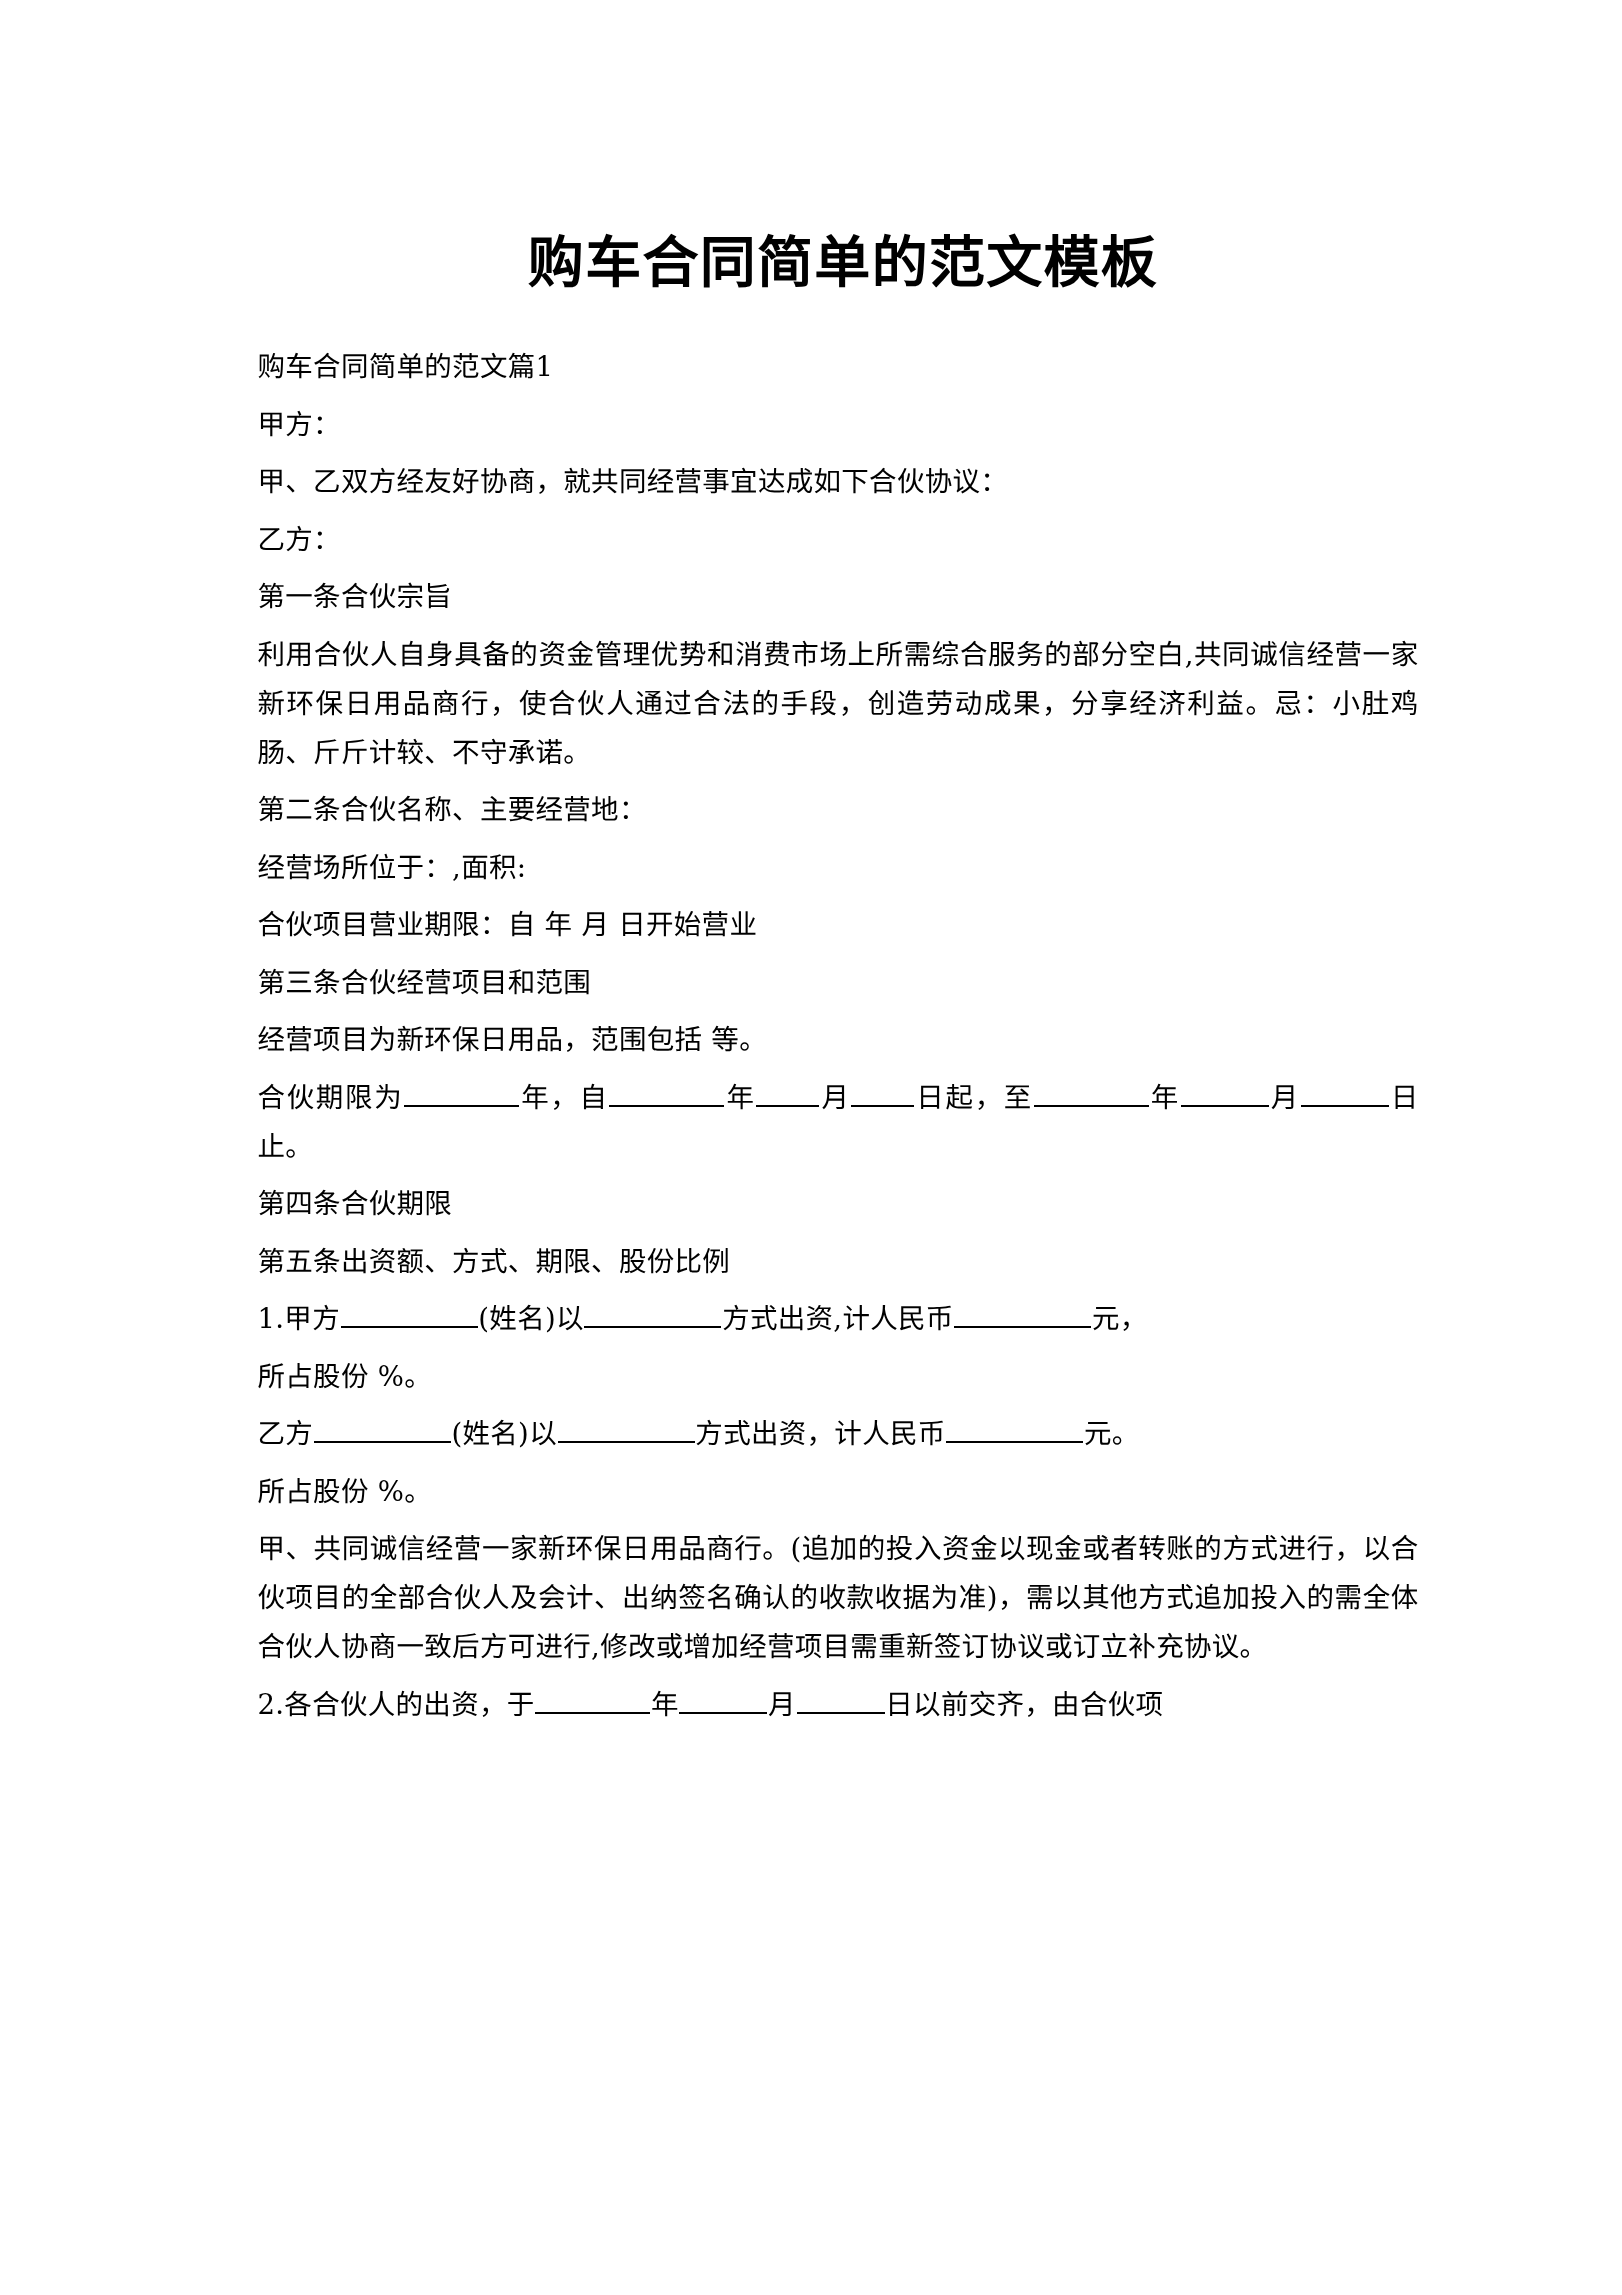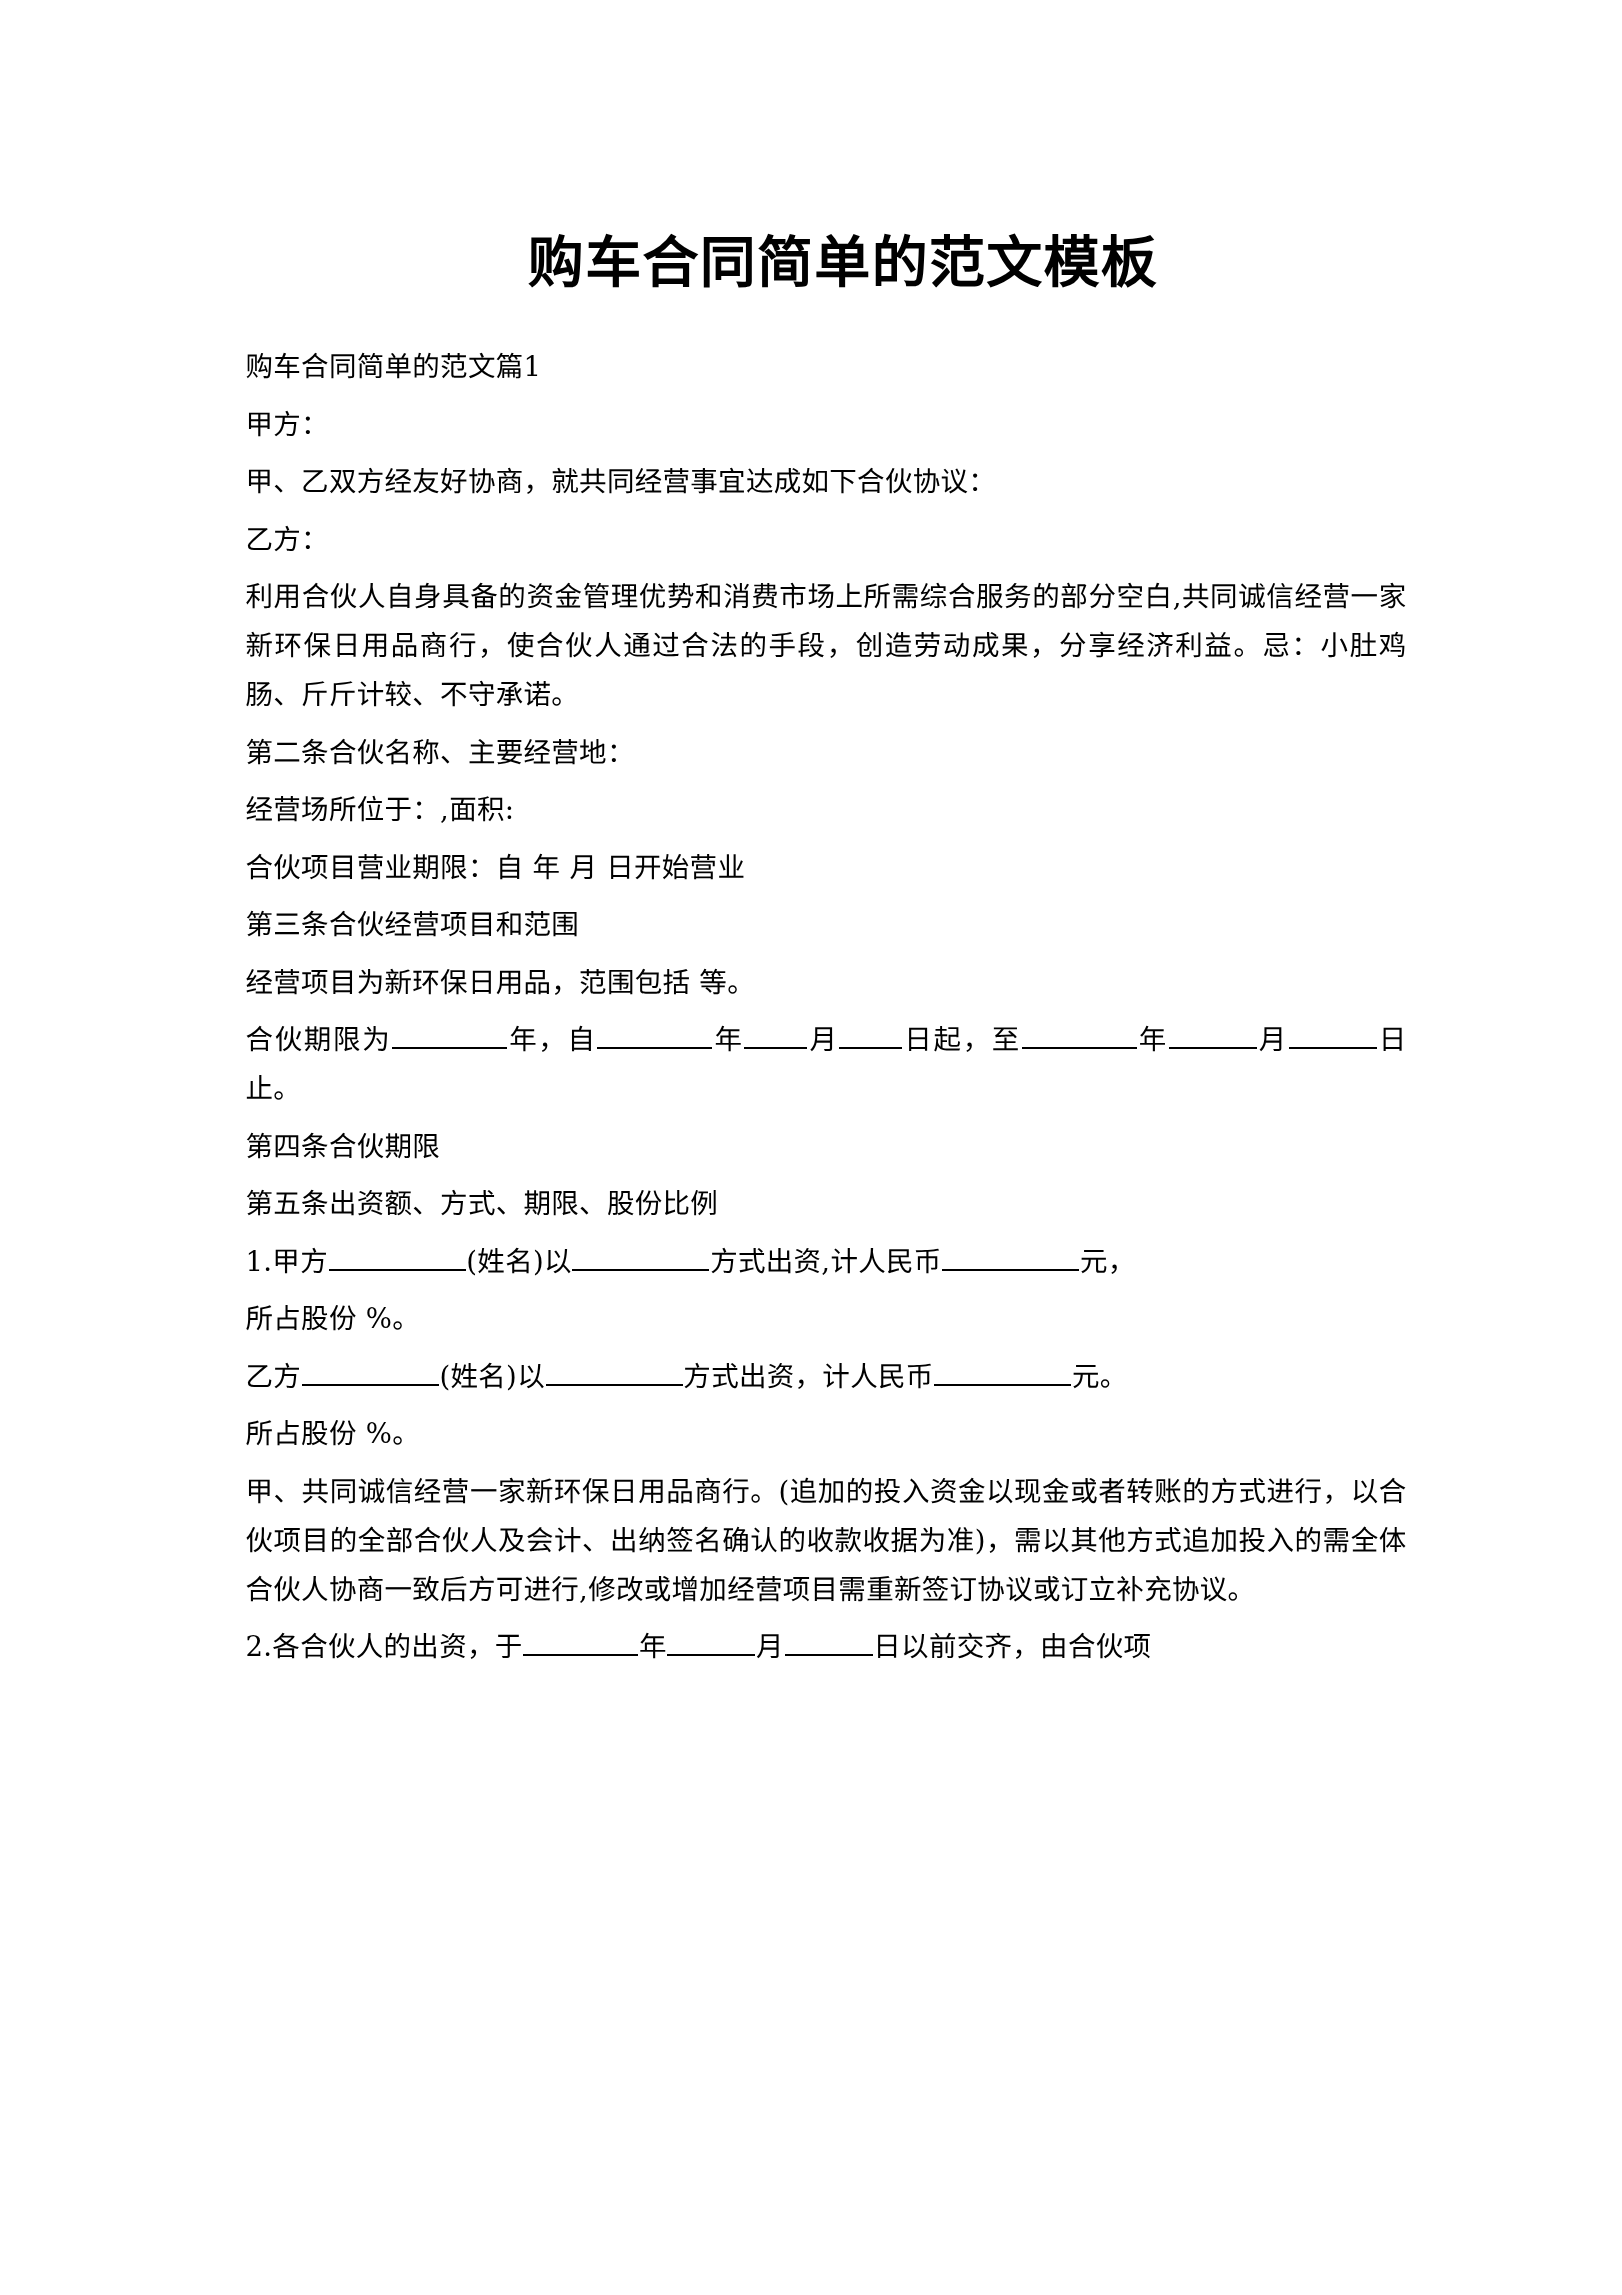--- a/index.html
+++ b/index.html
@@ -27,21 +27,21 @@
     font-weight: bold;
     font-size: 56px;
     line-height: 1.18;
     color: #000000;
     letter-spacing: 1.3px;
     white-space: nowrap;
   }
   .body-block {
     position: absolute;
     top: 342px;
-    left: 214px;
+    left: 226px;
     width: 1161px;
   }
   .para {
     font-family: "DejaVu Serif", "Liberation Serif", serif;
     font-size: 27.5px;
     line-height: 49px;
     color: #000000;
     margin: 0 0 9.8px 0;
     text-align: justify;
     text-justify: inter-ideograph;
@@ -71,20 +71,21 @@
   <div class="body-block">
 
     <p class="para tight">购车合同简单的范文篇1</p>
 
     <p class="para tight">甲方：</p>
 
     <p class="para tight">甲、乙双方经友好协商，就共同经营事宜达成如下合伙协议：</p>
 
     <p class="para tight">乙方：</p>
 
+    <p class="para tight">第一条合伙宗旨</p>
 
     <p class="para tight">利用合伙人自身具备的资金管理优势和消费市场上所需综合服务的部分空白,共同诚信经营一家新环保日用品商行，使合伙人通过合法的手段，创造劳动成果，分享经济利益。忌：小肚鸡肠、斤斤计较、不守承诺。</p>
 
     <p class="para tight">第二条合伙名称、主要经营地：</p>
 
 
     <p class="para tight">经营场所位于：,面积:</p>
 
     <p class="para tight">合伙项目营业期限：自 年 月 日开始营业</p>
 

